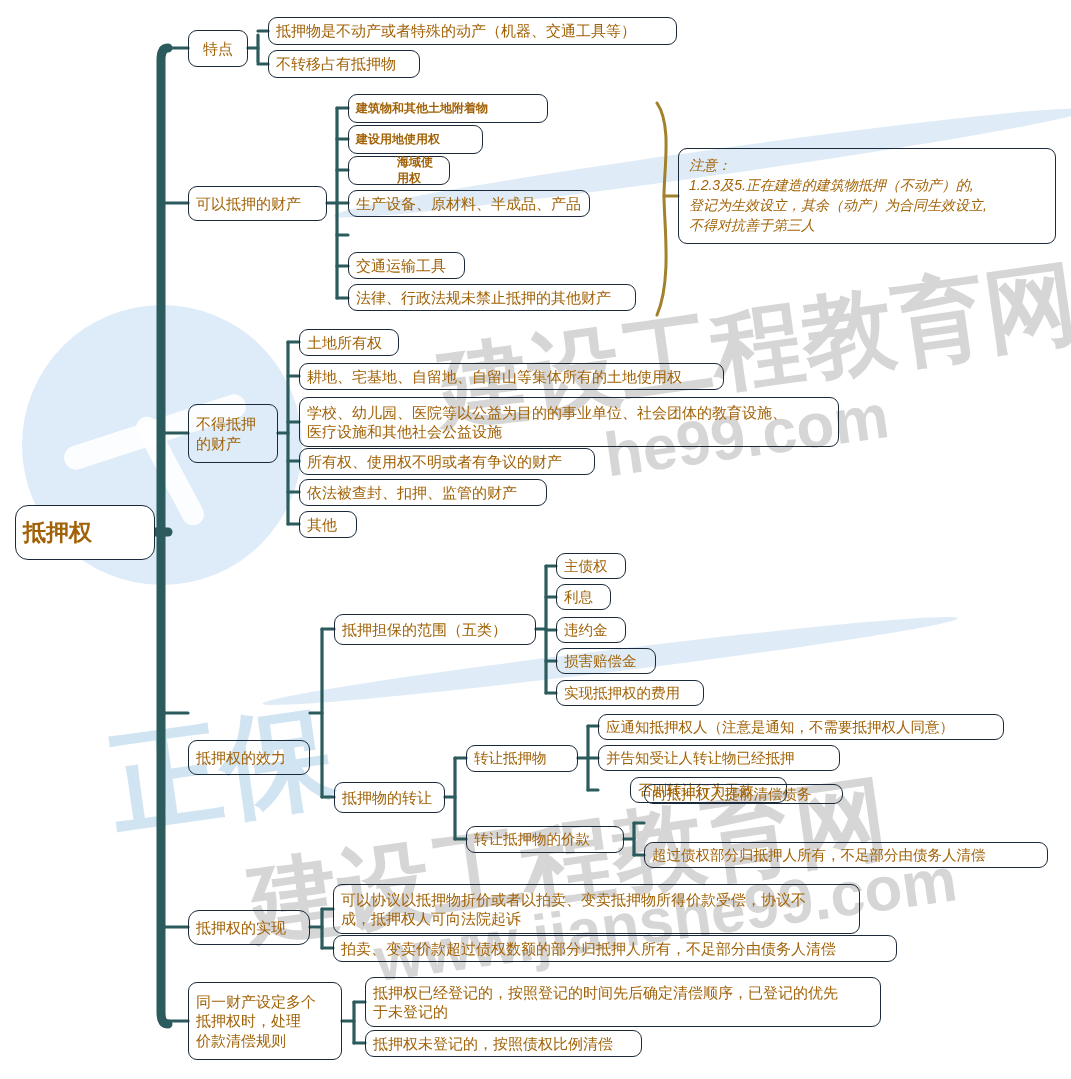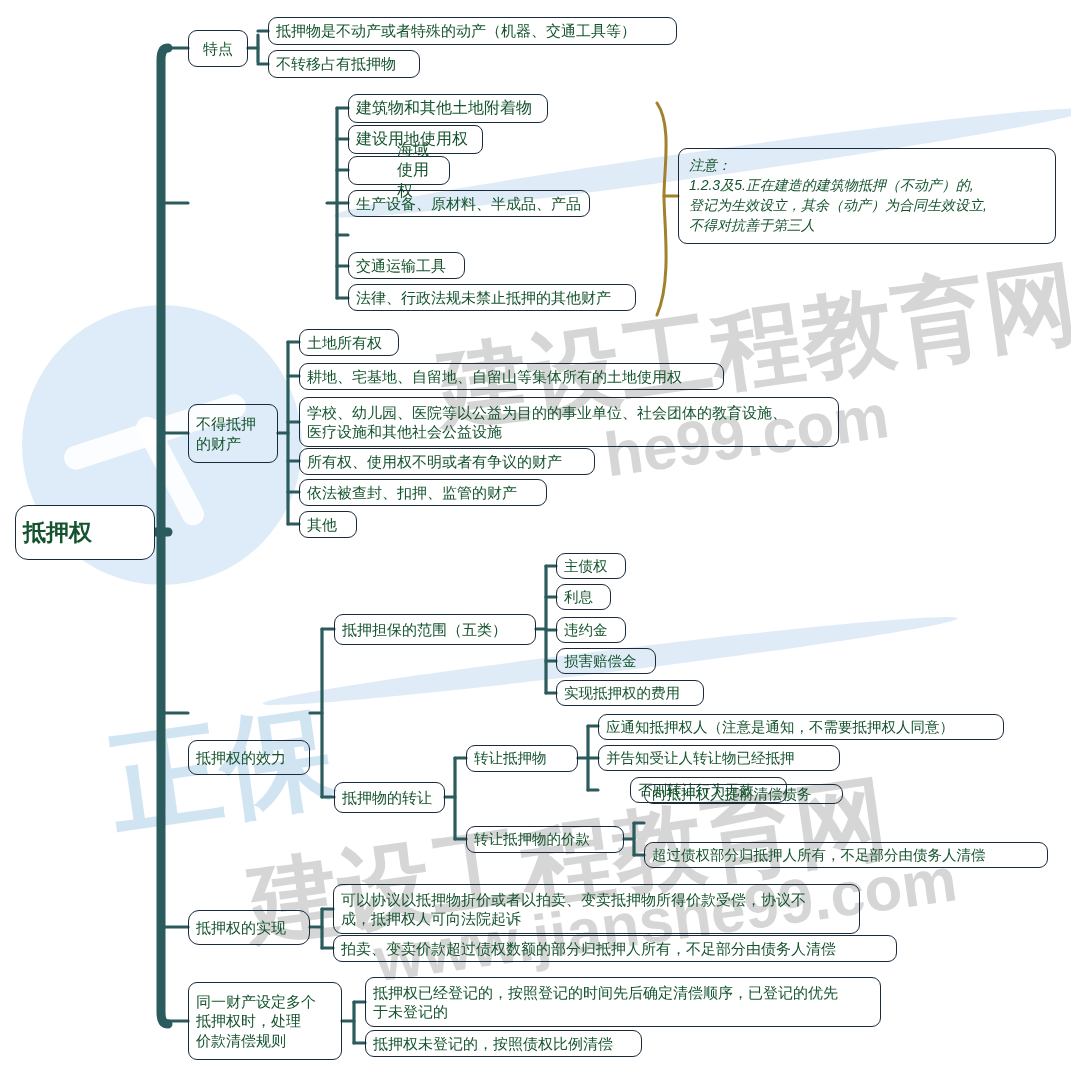--- a/index.html
+++ b/index.html
@@ -35,37 +35,37 @@
   
   #edges{position:absolute;inset:0;z-index:1;}
 
   
   .node{
     position:absolute;z-index:2;
     box-sizing:border-box;
     border:1.3px solid #1b2a3a;
     border-radius:9px;
     background:transparent;
-    color:#14532d;
+    color:#a16207;
     display:flex;
     align-items:center;
     padding:2px 7px;
     line-height:1.28;
   }
   .node span{display:block;width:100%;}
   .root{
     border-width:1.6px;border-radius:13px;
     font-size:23px;font-weight:bold;
     justify-content:center;
     background:#fff;
   }
   .lvl1{font-size:15px;}
   .lvl2{font-size:15px;}
   .lvl3{font-size:14.5px;}
-  .bold{font-weight:normal;font-size:16px;}
+  .bold{font-weight:bold;font-size:12px;}
   .note{
     border:1.3px solid #1b2a3a;border-radius:9px;
     font-style:italic;font-size:14px;
     align-items:flex-start;
     padding:7px 10px;
     line-height:1.42;
   }
   .note span{white-space:pre-line;}
   .multi{align-items:center;}
   .multi span{white-space:pre-line;}
@@ -202,24 +202,27 @@
   <div class="node lvl1" style="left:188px;top:30px;width:60px;height:37px;justify-content:center;">
     <span style="text-align:center;">特点</span>
   </div>
   <div class="node lvl2" style="left:268px;top:17px;width:409px;height:28px;">
     <span>抵押物是不动产或者特殊的动产（机器、交通工具等）</span>
   </div>
   <div class="node lvl2" style="left:268px;top:50px;width:152px;height:28px;">
     <span>不转移占有抵押物</span>
   </div>
 
+  <div class="node lvl1" style="left:188px;top:186px;width:139px;height:35px;justify-content:center;">
+    <span>可以抵押的财产</span>
+  </div>
   <div class="node lvl2 bold" style="left:348px;top:94px;width:200px;height:29px;">
     <span>建筑物和其他土地附着物</span>
   </div>
-  <div class="node lvl2 bold" style="left:348px;top:125px;width:135px;height:29px;border-radius:8px;">
+  <div class="node lvl2 bold" style="left:348px;top:125px;width:135px;height:29px;">
     <span>建设用地使用权</span>
   </div>
   <div class="node lvl2 bold" style="left:348px;top:156px;width:102px;height:29px;padding-left:48px;">
     <span>海域使用权</span>
   </div>
   <div class="node lvl2" style="left:348px;top:190px;width:242px;height:27px;">
     <span>生产设备、原材料、半成品、产品</span>
   </div>
   <div class="node lvl2" style="left:348px;top:252px;width:117px;height:27px;">
     <span>交通运输工具</span>

